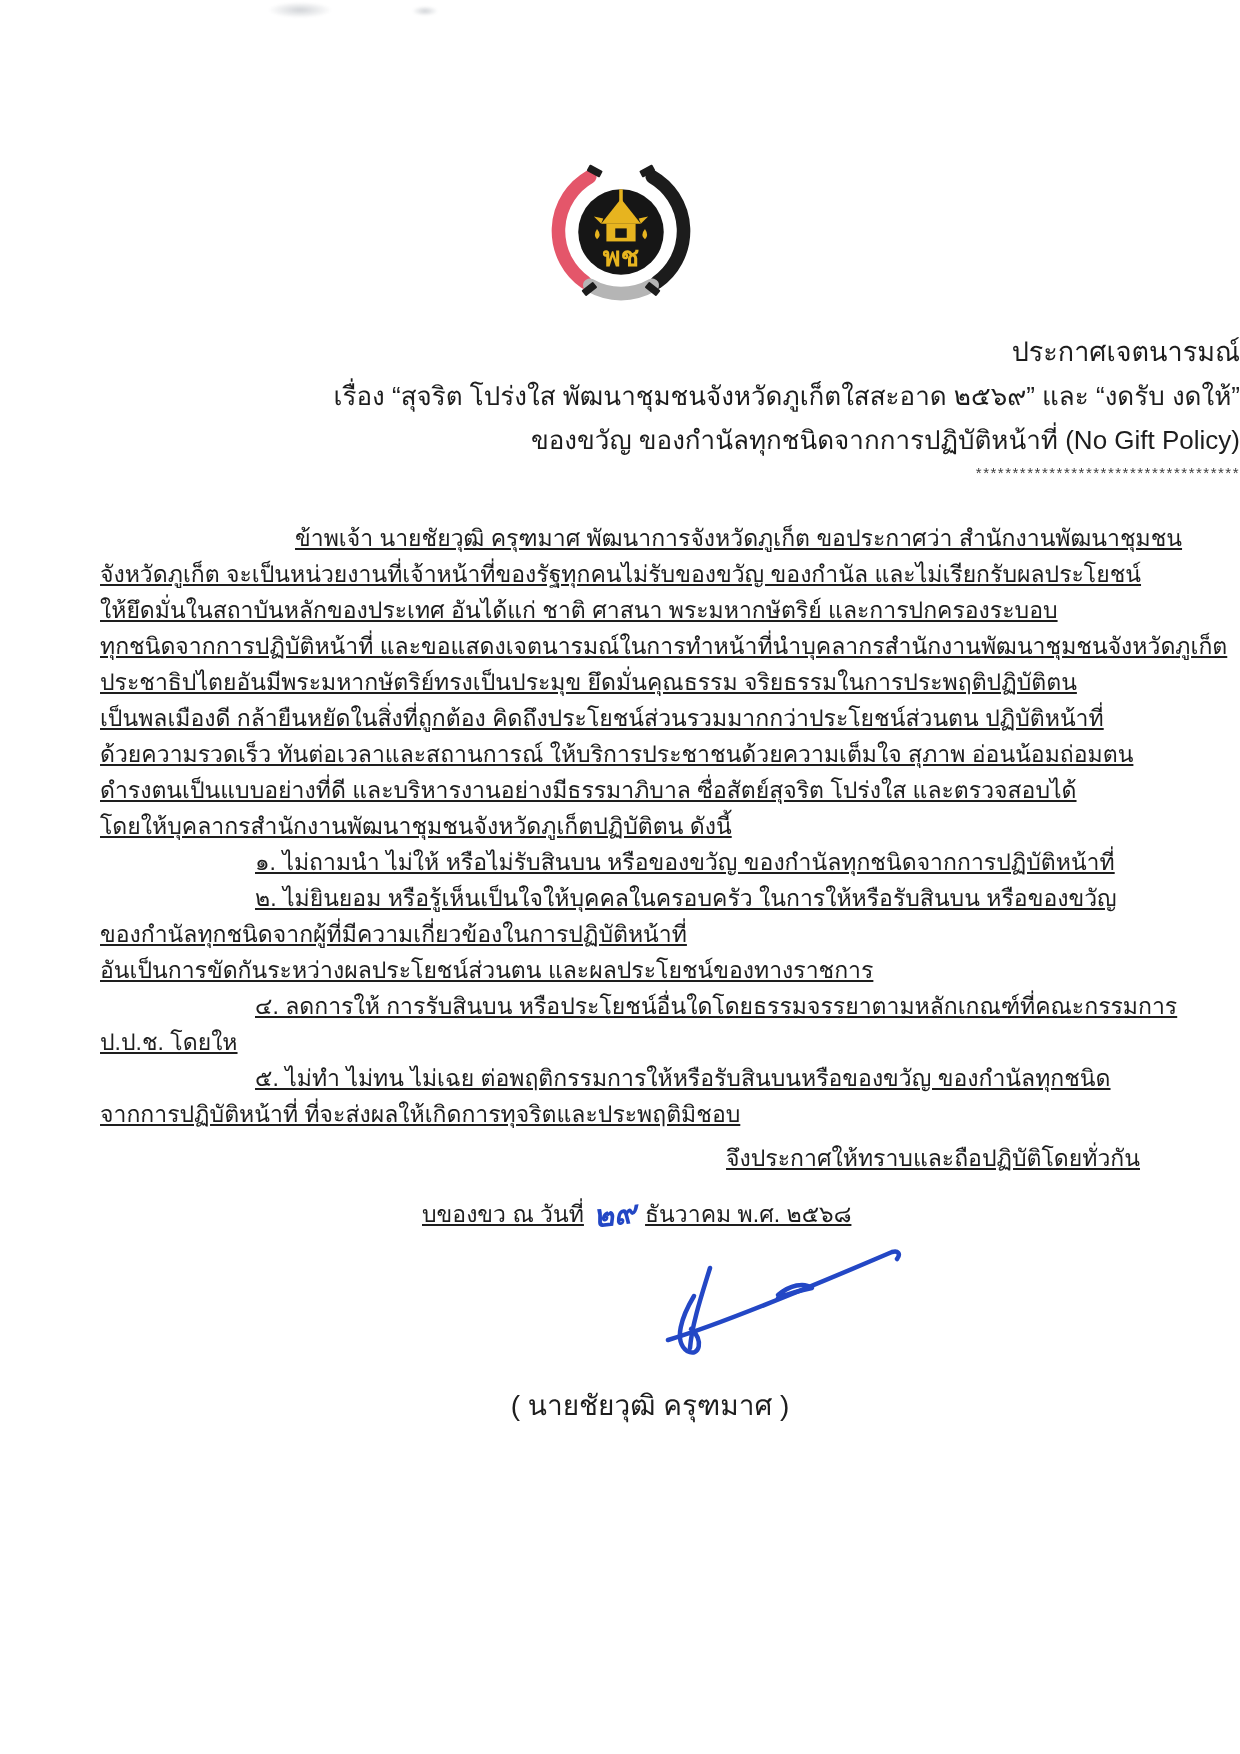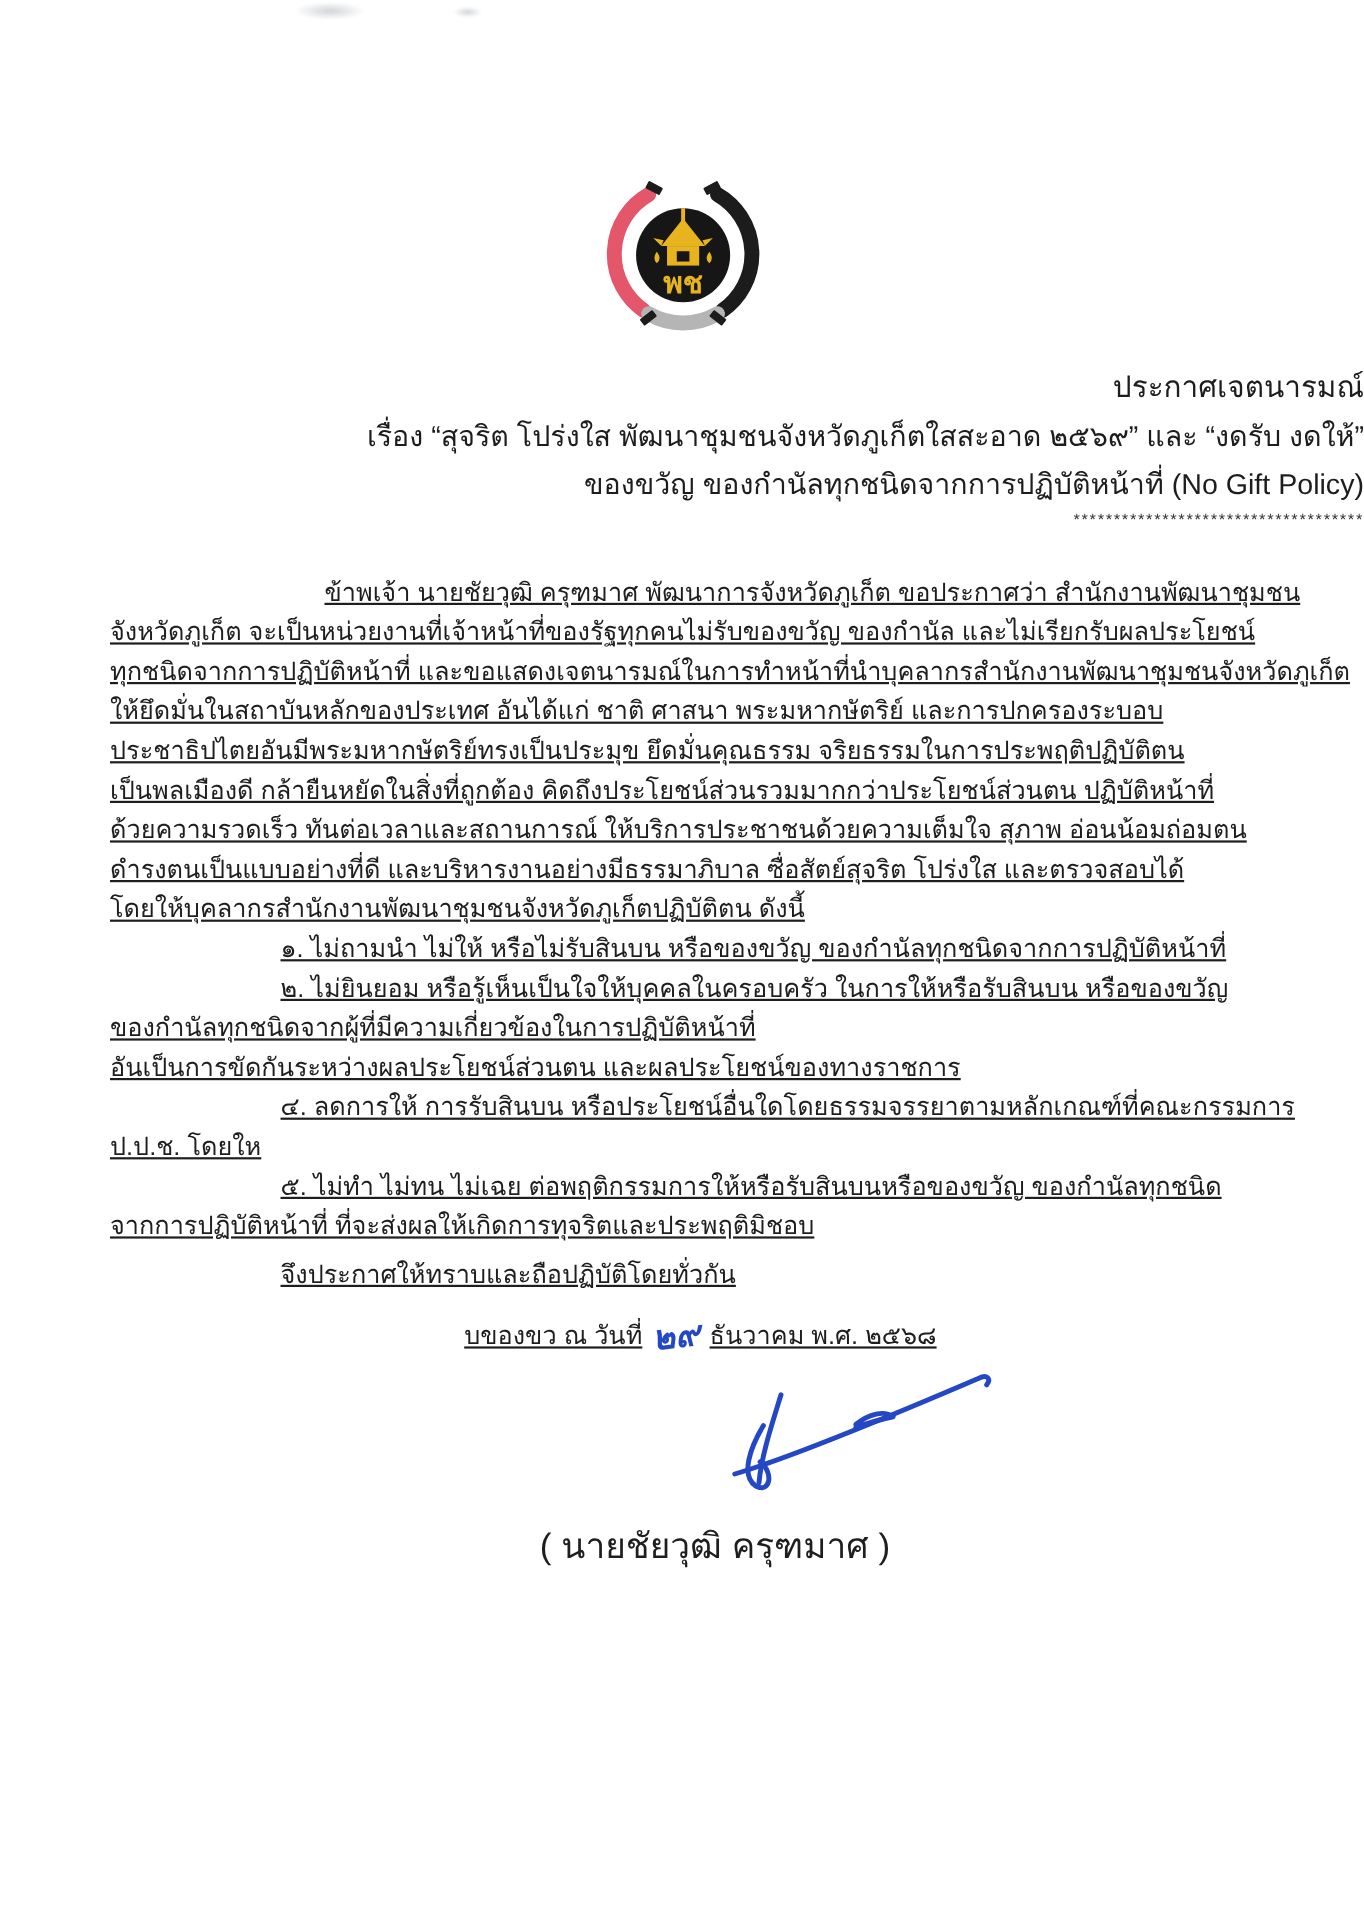--- a/index.html
+++ b/index.html
@@ -26,31 +26,31 @@
   .stars{font-size:15px;letter-spacing:1.5px;line-height:22px;color:#3a3a3a;}
   .body-block{
     position:absolute;top:520px;left:100px;width:1040px;
     font-size:23px;line-height:36px;color:#1e1e1e;
     text-align:left;
     text-decoration:underline;
   }
   .line{white-space:nowrap;}
   .p-first{padding-left:195px;}
   .i-first{padding-left:155px;}
-  .closing{margin-top:8px;padding-left:155px;}
+  .closing{margin-top:8px;padding-left:155px;text-align:right;}
   .dateline{margin-top:20px;padding-left:322px;white-space:nowrap;}
   .hand{
     display:inline-block;color:#2347c5;font-size:31px;font-weight:bold;font-style:italic;
     transform:rotate(-7deg);margin:0 9px;vertical-align:-3px;
     font-family:"DejaVu Sans",sans-serif;
   }
   .signature-svg{position:absolute;left:630px;top:1238px;width:290px;height:130px;pointer-events:none;}
   .sign-block{
     position:absolute;top:1385px;left:450px;width:400px;
-    text-align:center;font-size:32px;line-height:41px;color:#1e1e1e;
+    text-align:center;font-size:28px;line-height:41px;color:#1e1e1e;
   }
 </style>
 </head>
 <body>
 
 <div class="page">
 
   <div class="smudge" style="left:268px;top:2px;width:64px;height:16px;"></div>
   <div class="smudge" style="left:412px;top:6px;width:26px;height:10px;"></div>
 
@@ -85,22 +85,22 @@
   <div class="title-block">
     <div class="doc-title">ประกาศเจตนารมณ์</div>
     <div>เรื่อง “สุจริต โปร่งใส พัฒนาชุมชนจังหวัดภูเก็ตใสสะอาด ๒๕๖๙” และ “งดรับ งดให้”</div>
     <div>ของขวัญ ของกำนัลทุกชนิดจากการปฏิบัติหน้าที่ (No Gift Policy)</div>
     <div class="stars">************************************</div>
   </div>
 
   <div class="body-block">
     <div class="line p-first">ข้าพเจ้า นายชัยวุฒิ ครุฑมาศ พัฒนาการจังหวัดภูเก็ต ขอประกาศว่า สำนักงานพัฒนาชุมชน</div>
     <div class="line">จังหวัดภูเก็ต จะเป็นหน่วยงานที่เจ้าหน้าที่ของรัฐทุกคนไม่รับของขวัญ ของกำนัล และไม่เรียกรับผลประโยชน์</div>
+    <div class="line">ให้ยึดมั่นในสถาบันหลักของประเทศ อันได้แก่ ชาติ ศาสนา พระมหากษัตริย์ และการปกครองระบอบ</div>
     <div class="line">ทุกชนิดจากการปฏิบัติหน้าที่ และขอแสดงเจตนารมณ์ในการทำหน้าที่นำบุคลากรสำนักงานพัฒนาชุมชนจังหวัดภูเก็ต</div>
-    <div class="line">ให้ยึดมั่นในสถาบันหลักของประเทศ อันได้แก่ ชาติ ศาสนา พระมหากษัตริย์ และการปกครองระบอบ</div>
     <div class="line">ประชาธิปไตยอันมีพระมหากษัตริย์ทรงเป็นประมุข ยึดมั่นคุณธรรม จริยธรรมในการประพฤติปฏิบัติตน</div>
     <div class="line">เป็นพลเมืองดี กล้ายืนหยัดในสิ่งที่ถูกต้อง คิดถึงประโยชน์ส่วนรวมมากกว่าประโยชน์ส่วนตน ปฏิบัติหน้าที่</div>
     <div class="line">ด้วยความรวดเร็ว ทันต่อเวลาและสถานการณ์ ให้บริการประชาชนด้วยความเต็มใจ สุภาพ อ่อนน้อมถ่อมตน</div>
     <div class="line">ดำรงตนเป็นแบบอย่างที่ดี และบริหารงานอย่างมีธรรมาภิบาล ซื่อสัตย์สุจริต โปร่งใส และตรวจสอบได้</div>
     <div class="line">โดยให้บุคลากรสำนักงานพัฒนาชุมชนจังหวัดภูเก็ตปฏิบัติตน ดังนี้</div>
 
     <div class="line i-first">๑. ไม่ถามนำ ไม่ให้ หรือไม่รับสินบน หรือของขวัญ ของกำนัลทุกชนิดจากการปฏิบัติหน้าที่</div>
     <div class="line i-first">๒. ไม่ยินยอม หรือรู้เห็นเป็นใจให้บุคคลในครอบครัว ในการให้หรือรับสินบน หรือของขวัญ</div>
     <div class="line">ของกำนัลทุกชนิดจากผู้ที่มีความเกี่ยวข้องในการปฏิบัติหน้าที่</div>
     <div class="line">อันเป็นการขัดกันระหว่างผลประโยชน์ส่วนตน และผลประโยชน์ของทางราชการ</div>

